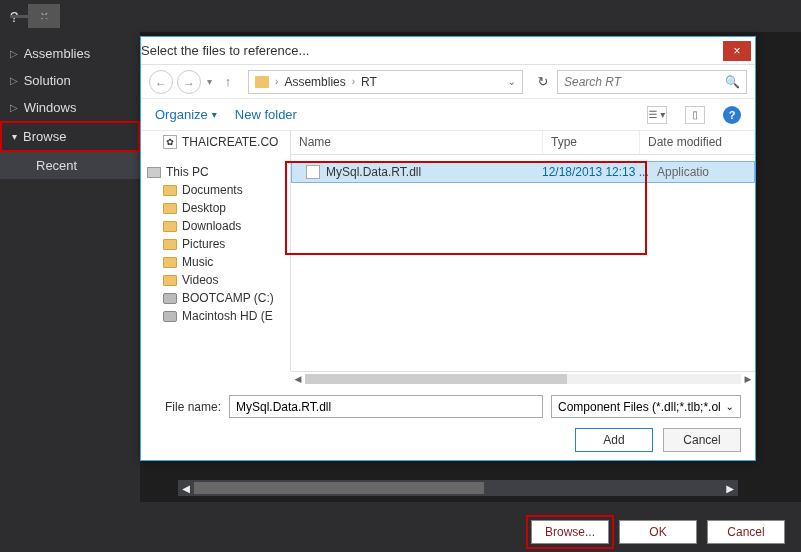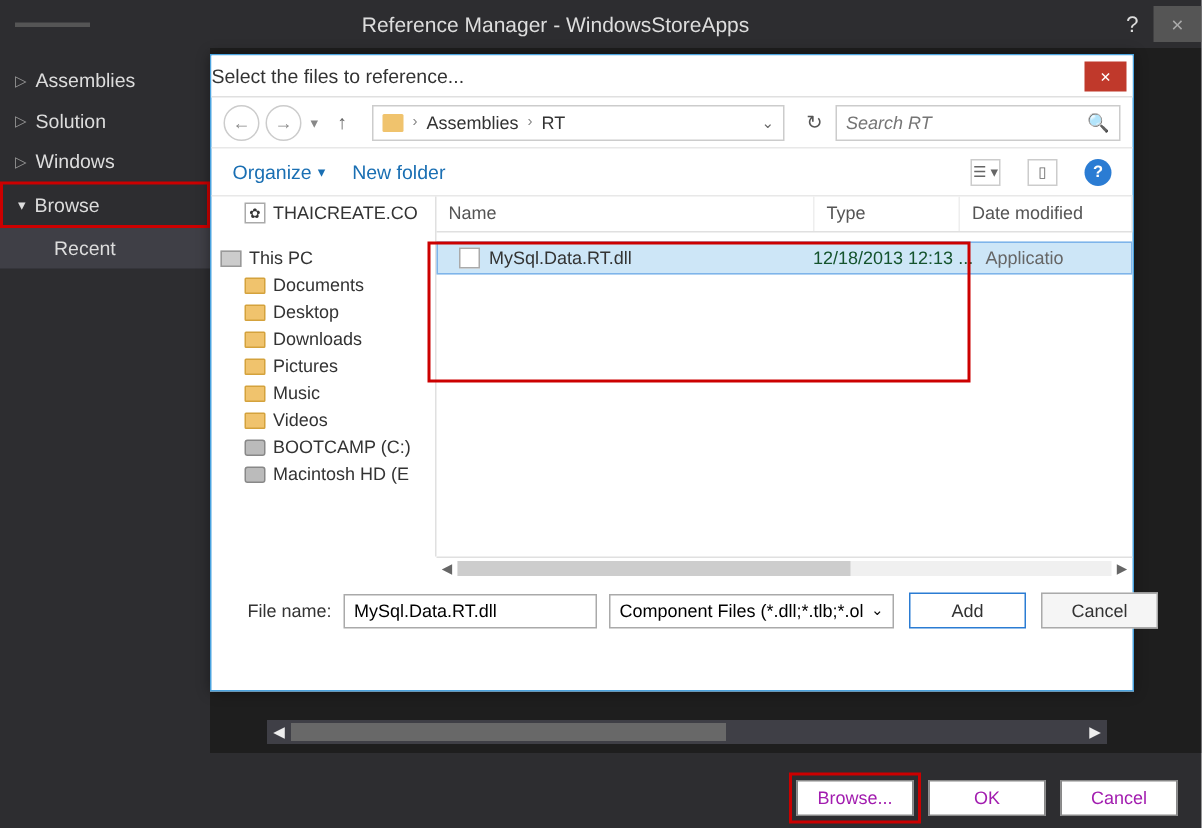--- a/index.html
+++ b/index.html
@@ -63,54 +63,53 @@
     .col { padding: 4px 8px; border-right: 1px solid #eee; }
     .col.name { width: 252px; }
     .col.date { width: 115px; }
     .col.type { flex: 1; }
     .list-body { position: relative; }
     .red-box { position: absolute; border: 2px solid #c00; pointer-events: none; }
     .file-row { display: flex; align-items: center; height: 22px; font-size: 12px; color: #333; }
     .file-row.selected { background: #cde6f7; border: 1px solid #7eb4ea; }
     .file-icon { width: 14px; height: 14px; background: #fff; border: 1px solid #aaa; margin: 0 6px 0 14px; flex-shrink: 0; }
     .file-name { width: 216px; }
-    .file-date { width: 115px; color: #14532d; }
+    .file-date { width: 115px; color: #0369a1; }
     .file-type { color: #666; }
 
     .fd-scroll-h { height: 14px; border-top: 1px solid #e0e0e0; display: flex; align-items: center; }
     .fd-scroll-h .arrow { width: 14px; text-align: center; font-size: 9px; color: #666; }
     .fd-scroll-h .track { flex: 1; height: 10px; background: #f0f0f0; position: relative; }
     .fd-scroll-h .thumb { position: absolute; left: 0; top: 0; height: 10px; width: 60%; background: #cdcdcd; }
 
-    .fd-bottom { padding: 10px 14px; display: flex; flex-direction: row; gap: 10px; }
+    .fd-bottom { padding: 10px 14px; display: flex; flex-direction: column; gap: 10px; }
     .fn-row { display: flex; align-items: center; gap: 8px; }
     .fn-label { font-size: 12px; color: #333; width: 66px; text-align: right; }
     .fn-input { flex: 1; height: 23px; border: 1px solid #aaa; padding: 0 6px; font-size: 12px; }
     .fn-filter { width: 190px; height: 23px; border: 1px solid #aaa; font-size: 12px; padding: 0 6px; display: flex; align-items: center; justify-content: space-between; }
     .btn-row { display: flex; justify-content: flex-end; gap: 10px; }
     .dlg-btn { width: 78px; height: 24px; border: 1px solid #aaa; background: #f5f5f5; font-size: 12px; color: #333; display: flex; align-items: center; justify-content: center; }
     .dlg-btn.primary { border: 1px solid #2b7cd3; background: #fff; }
 
     
     .outer-scroll { position: absolute; left: 178px; top: 480px; width: 560px; height: 16px; background: #3f3f46; display: flex; align-items: center; }
     .outer-scroll .arrow { width: 16px; text-align: center; color: #eee; font-size: 10px; }
     .outer-scroll .track { flex: 1; background: #3f3f46; height: 12px; position: relative; }
     .outer-scroll .thumb { position: absolute; left: 0; width: 55%; height: 12px; background: #686868; }
 
     .outer-buttons { position: absolute; left: 0; bottom: 8px; width: 801px; display: flex; justify-content: flex-end; gap: 10px; padding-right: 16px; }
-    .o-btn { width: 78px; height: 24px; border: 1px solid #888; background: #fff; font-size: 12px; color: #a21caf; display: flex; align-items: center; justify-content: center; }
+    .o-btn { width: 78px; height: 24px; border: 1px solid #888; background: #fff; font-size: 12px; color: #7f1d1d; display: flex; align-items: center; justify-content: center; }
     .o-btn.red-highlight { outline: 2px solid #c00; outline-offset: 3px; }
     .title-sep { width: 50px; height: 3px; background: #555; position: absolute; top: 15px; left: 10px;}
   </style>
 </head>
 <body>
 
 <div class="outer-titlebar">
   <div class="title-sep"></div>
-  <div class="outer-title">Reference Manager - WindowsStoreApps</div>
   <div class="outer-help">?</div>
   <div class="outer-close">×</div>
 </div>
 
 <div class="outer-body">
   <div class="sidebar">
     <div class="sidebar-item">
       <span class="tri">▷</span>
       <span>Assemblies</span>
     </div>

